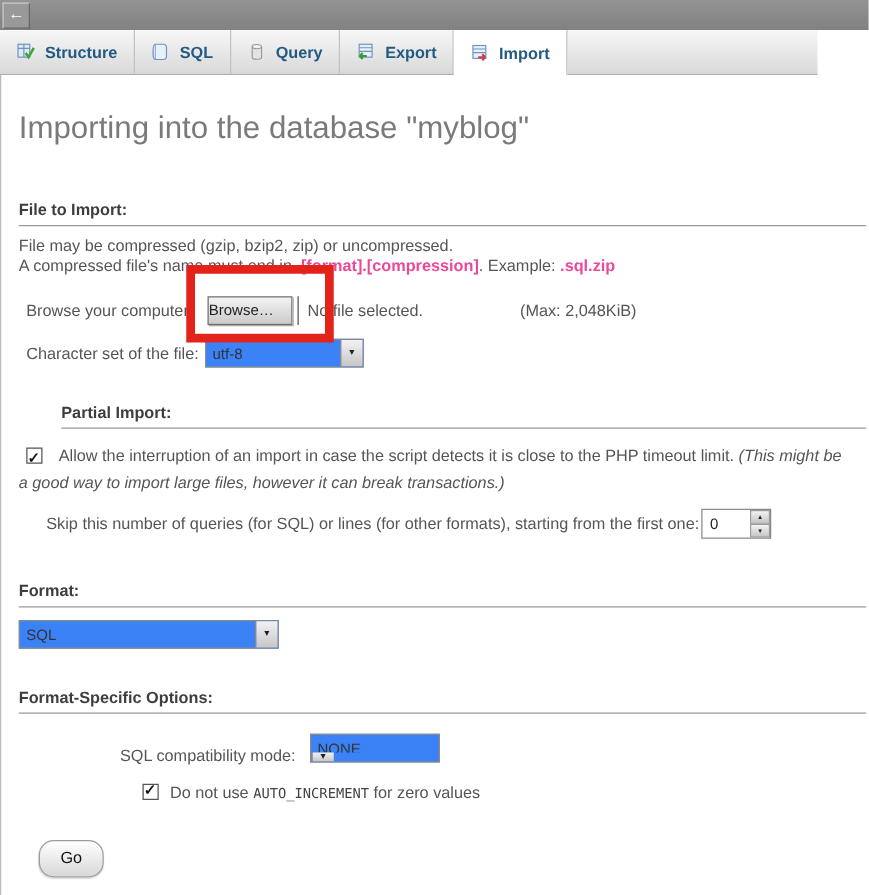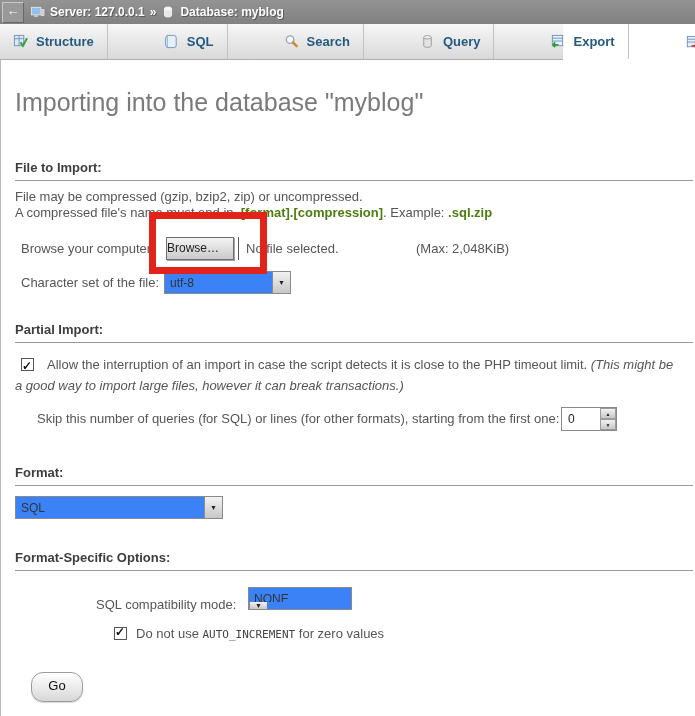--- a/index.html
+++ b/index.html
@@ -10,41 +10,41 @@
   .topbar { position:absolute; top:0; left:0; width:695px; height:24px;
             background:linear-gradient(#939393,#818181); }
   .back-btn { position:absolute; left:2px; top:2px; width:20px; height:19px;
               background:#999; border:1px solid; border-color:#c9c9c9 #686868 #686868 #c9c9c9;
               color:#fff; font-size:13px; line-height:16px; text-align:center; cursor:pointer; }
   .crumbs { position:absolute; left:30px; top:0; height:24px; display:flex; align-items:center;
             gap:5px; color:#fff; font-size:12px; font-weight:bold; text-shadow:1px 1px 0 #5a5a5a; }
   .crumb-link { cursor:pointer; }
 
   
-  .tabbar { position:absolute; top:24px; left:0; width:563px; height:36px;
+  .tabbar { position:absolute; top:24px; left:0; width:654px; height:36px;
             background:linear-gradient(#f7f7f7,#d9d9d9); border-bottom:1px solid #aeaeae;
-            box-sizing:border-box; display:flex;gap:43px; }
+            box-sizing:border-box; display:flex; }
   .tab { display:flex; align-items:center; gap:8px; padding:0 13px;
          border-right:1px solid #c2c2c2; color:#235a81; font-size:13px; font-weight:bold;
          cursor:pointer; white-space:nowrap; }
   .tab.active { background:#fff; margin-bottom:-1px; }
   .tab svg { display:block; }
 
   
   .content { position:absolute; top:60px; left:0; width:695px; height:656px; background:#fff;
              border-left:1px solid #bcbcbc; box-sizing:border-box; }
   .page-title { position:absolute; left:14px; top:28px; font-size:25px; color:#7a7a7a; }
   .sec-head { position:absolute; left:14px; right:2px; font-size:13px; font-weight:bold;
               color:#3d3d3d; padding-bottom:5px; border-bottom:1px solid #9a9a9a; }
-  #head-file { top:100px; } #head-partial { top:262px; }
+  #head-file { top:100px; } #head-partial { top:262px;margin-left:34px; }
   #head-format { top:405px; } #head-fso { top:490px; }
   .text { font-size:13px; color:#555; }
   .p1 { position:absolute; left:14px; top:129px; }
   .p2 { position:absolute; left:14px; top:145px; }
-  .p2 b { color:#4d7c0f; }
+  .p2 b { color:#ec4899; }
 
   .browse-label { position:absolute; left:20px; top:181px; }
   .browse-btn { position:absolute; left:165px; top:177px; width:68px; height:23px;
                 background:linear-gradient(#f3f3f3,#cbcbcb); border:1px solid #6e6e6e;
                 box-shadow:1px 1px 0 rgba(0,0,0,.35); font-size:12px; color:#222;
                 text-align:left; line-height:21px; box-sizing:border-box; cursor:pointer; }
   .file-caret { position:absolute; left:237px; top:177px; width:1px; height:23px; background:#555; }
   .no-file { position:absolute; left:245px; top:181px; }
   .max-note { position:absolute; left:415px; top:181px; }
   .charset-label { position:absolute; left:20px; top:215px; }
@@ -93,59 +93,38 @@
             text-align:center; line-height:26px; box-shadow:0 1px 1px rgba(0,0,0,.15);
             cursor:pointer; }
 </style>
 </head>
 <body>
 
 <div class="screen">
 
   <div class="topbar">
     <div class="back-btn">←</div>
-    <div class="crumbs">
-      <svg width="15" height="15" viewBox="0 0 16 16">
-        <rect x="1.5" y="2.5" width="10" height="8" fill="#8fc0ee" stroke="#e3e3e3"></rect>
-        <rect x="12.5" y="4.5" width="2.5" height="7" fill="#cfcfcf" stroke="#efefef" stroke-width="0.5"></rect>
-        <rect x="4.5" y="11" width="4" height="1.6" fill="#d8d8d8"></rect>
-      </svg>
-      <span class="crumb-link">Server: 127.0.0.1</span>
-      <span>»</span>
-      <svg width="14" height="14" viewBox="0 0 16 16">
-        <path d="M4 4 v8 a4 1.7 0 0 0 8 0 v-8" fill="#e6e6e6" stroke="#f6f6f6"></path>
-        <ellipse cx="8" cy="4" rx="4" ry="1.7" fill="#f4f4f4" stroke="#fdfdfd"></ellipse>
-      </svg>
-      <span class="crumb-link">Database: myblog</span>
-    </div>
   </div>
 
   <div class="tabbar">
     <div class="tab">
       <svg width="15" height="15" viewBox="0 0 16 16">
         <rect x="1.5" y="1.5" width="10" height="11" fill="#dce9f7" stroke="#6f93bd"></rect>
         <line x1="1.5" y1="5" x2="11.5" y2="5" stroke="#6f93bd"></line>
         <line x1="6.5" y1="1.5" x2="6.5" y2="12.5" stroke="#6f93bd"></line>
         <path d="M8 9 L10.5 12.5 L15 4.5" stroke="#3fa33f" stroke-width="2.2" fill="none"></path>
       </svg>
       <span>Structure</span>
     </div>
     <div class="tab">
       <svg width="15" height="15" viewBox="0 0 16 16">
         <path d="M3.5 1.5 h7 a2.5 2.5 0 0 1 2.5 2.5 v8 a2.5 2.5 0 0 1 -2.5 2.5 h-7 z" fill="#e7f1fb" stroke="#6f93bd"></path>
         <path d="M3.5 1.5 a2 6.5 0 0 0 0 13" fill="#cfe2f5" stroke="#6f93bd"></path>
       </svg>
       <span>SQL</span>
-    </div>
-    <div class="tab">
-      <svg width="15" height="15" viewBox="0 0 16 16">
-        <circle cx="6.5" cy="6" r="4" fill="#f4f8fc" stroke="#9aa7b5" stroke-width="1.5"></circle>
-        <line x1="9.5" y1="9" x2="13.5" y2="13" stroke="#c98a2c" stroke-width="2.5" stroke-linecap="round"></line>
-      </svg>
-      <span>Search</span>
     </div>
     <div class="tab">
       <svg width="15" height="15" viewBox="0 0 16 16">
         <path d="M4 3.5 v9 a4 1.8 0 0 0 8 0 v-9" fill="#e3e3e3" stroke="#9a9a9a"></path>
         <ellipse cx="8" cy="3.5" rx="4" ry="1.8" fill="#f2f2f2" stroke="#9a9a9a"></ellipse>
       </svg>
       <span>Query</span>
     </div>
     <div class="tab">
       <svg width="15" height="15" viewBox="0 0 16 16">

